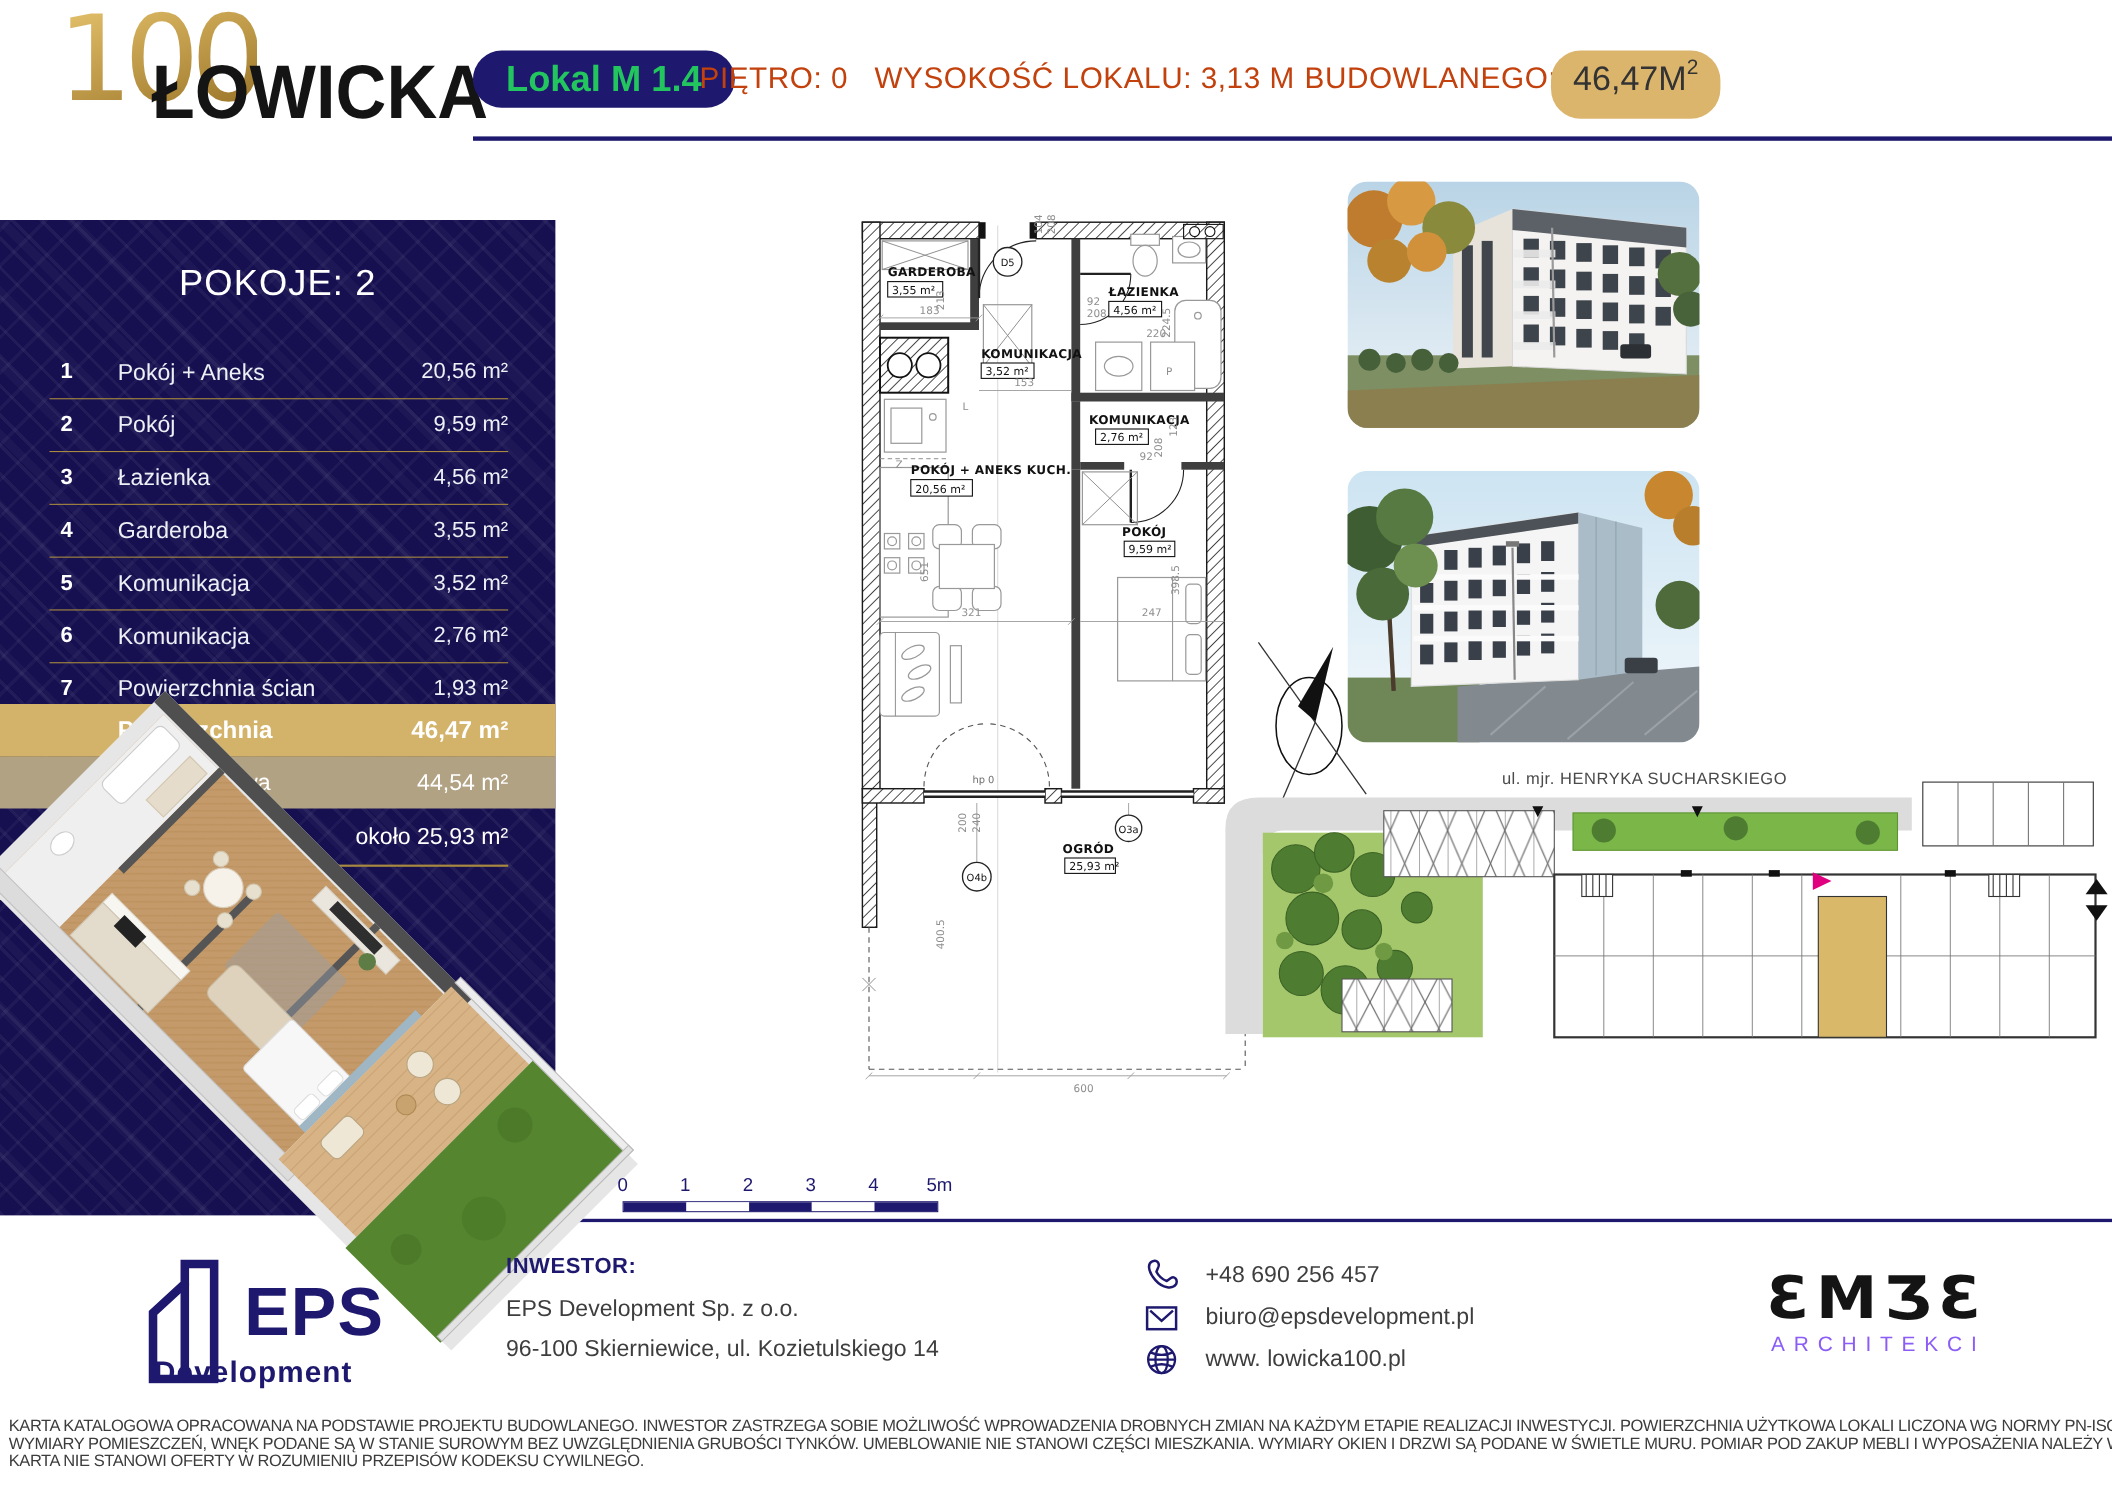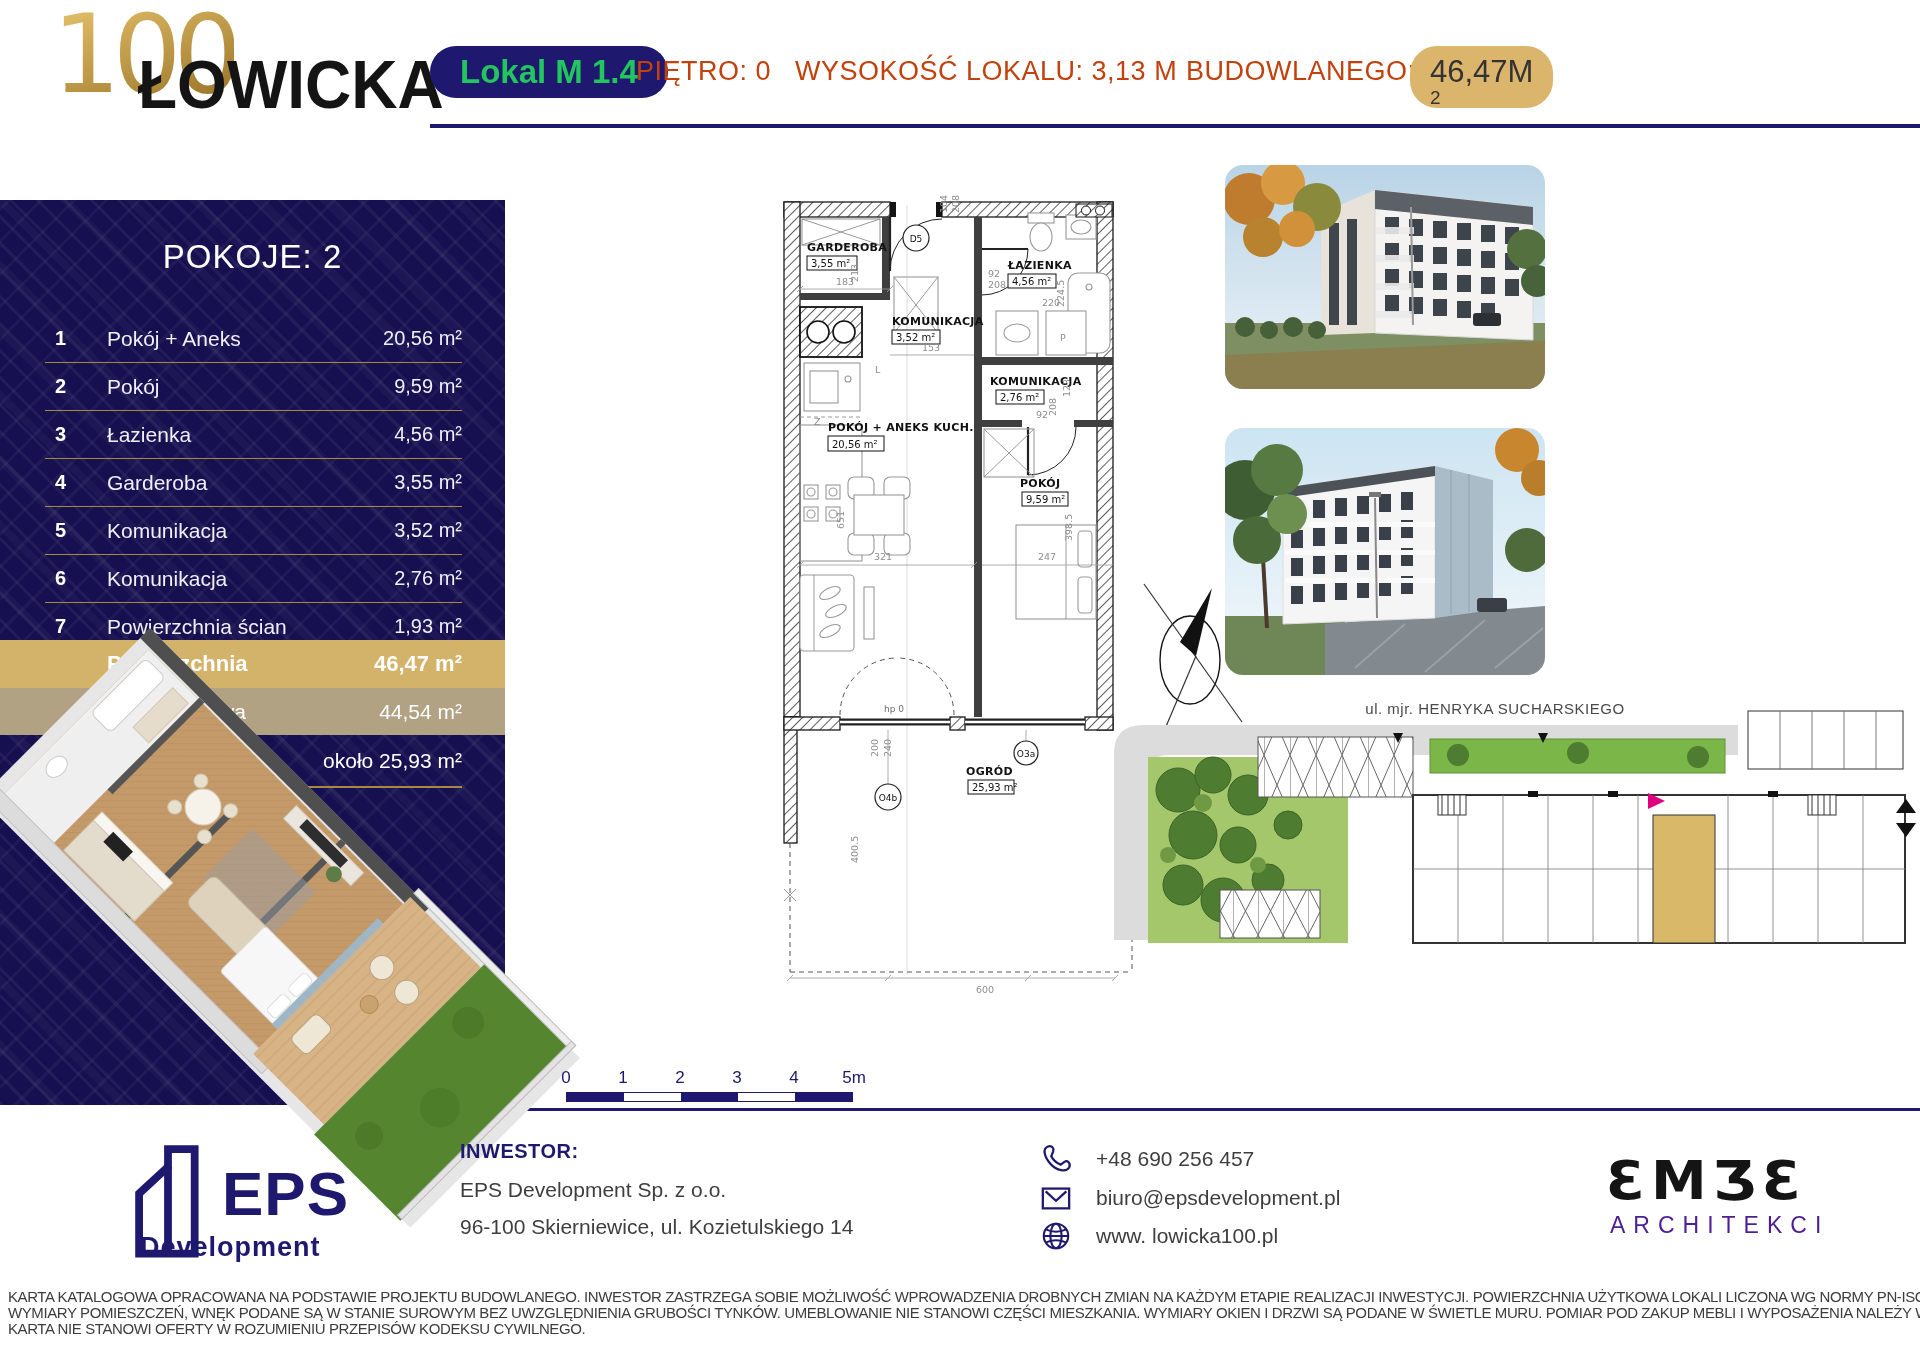--- a/index.html
+++ b/index.html
@@ -11,21 +11,21 @@
   .logo-100{position:absolute;left:0;top:-18px;font-size:108px;font-weight:400;letter-spacing:-8px;
             font-family:"DejaVu Sans",sans-serif;
             background:linear-gradient(160deg,#e3c06a 10%,#9a7428 90%);
             -webkit-background-clip:text;background-clip:text;color:transparent;}
   .logo-name{position:absolute;left:86px;top:34px;font-size:64px;font-weight:700;color:#141414;
              letter-spacing:0px;transform:scaleY(1.08);transform-origin:top left;white-space:nowrap;}
   .hitem{position:absolute;top:56px;font-size:27px;color:#c2410c;letter-spacing:.5px;white-space:nowrap;}
   .badge{position:absolute;left:430px;top:46px;height:52px;border-radius:26px;background:#1e196e;
          color:#22c55e;font-size:33px;font-weight:700;display:flex;align-items:center;padding:0 30px;white-space:nowrap;}
   .goldpill{position:absolute;left:1410px;top:46px;height:54px;border-radius:27px;background:#dcb56d;
-            color:#333;font-size:31px;font-weight:500;display:flex;align-items:flex-start;padding:8px 20px 0 20px;white-space:nowrap;flex-direction:column;}
+            color:#333;font-size:31px;font-weight:500;display:flex;align-items:flex-start;padding:8px 20px 0 20px;white-space:nowrap;}
   .goldpill sup{font-size:19px;line-height:1;margin-top:-2px;}
   .header-rule{position:absolute;left:430px;top:124px;width:1490px;height:4px;background:#1e196e;}
 
   
   .panel{position:absolute;left:0;top:200px;width:505px;height:905px;background:#161050;
          border-radius:0 0 95px 0;
          background-image:
            repeating-linear-gradient(45deg,rgba(255,255,255,.05) 0 3px,transparent 3px 19px),
            repeating-linear-gradient(-45deg,rgba(255,255,255,.04) 0 3px,transparent 3px 23px),
            repeating-linear-gradient(45deg,transparent 0 38px,rgba(255,255,255,.03) 38px 46px),
@@ -78,21 +78,21 @@
   
   .footer-rule{position:absolute;left:437px;top:1108px;width:1483px;height:3px;background:#1e196e;}
   .inv-title{position:absolute;left:460px;top:1140px;font-size:20px;font-weight:700;color:#1e196e;letter-spacing:.5px;}
   .inv-line1{position:absolute;left:460px;top:1178px;font-size:21px;color:#3e3e3e;}
   .inv-line2{position:absolute;left:460px;top:1215px;font-size:21px;color:#3e3e3e;}
   .contact{position:absolute;left:1040px;display:flex;align-items:center;gap:24px;font-size:21px;color:#3e3e3e;}
   .eps-text{position:absolute;left:222px;top:1158px;font-size:62px;font-weight:800;color:#1e196e;letter-spacing:1px;}
   .eps-sub{position:absolute;left:140px;top:1232px;font-size:27px;font-weight:700;color:#1e196e;letter-spacing:1px;}
   .embe{position:absolute;left:1606px;top:1150px;font-size:56px;font-weight:700;color:#141414;
         font-family:"DejaVu Sans",sans-serif;letter-spacing:6px;transform:scaleY(.95);transform-origin:top left;}
-  .embe-sub{position:absolute;left:1610px;top:1212px;font-size:23px;color:#4c1d95;letter-spacing:8px;}
+  .embe-sub{position:absolute;left:1610px;top:1212px;font-size:19px;color:#8b5cf6;letter-spacing:8px;}
 
   
   .street-top{position:absolute;left:1250px;top:700px;width:490px;text-align:center;font-size:15px;color:#4a4a4a;letter-spacing:.5px;}
   .street-left{position:absolute;left:1112px;top:798px;font-size:13px;color:#3f3f3f;writing-mode:vertical-rl;letter-spacing:.5px;}
 
   
   .disc{position:absolute;left:8px;font-size:15px;color:#3c3c3c;letter-spacing:-0.4px;white-space:nowrap;}
 </style>
 </head>
 <body>

